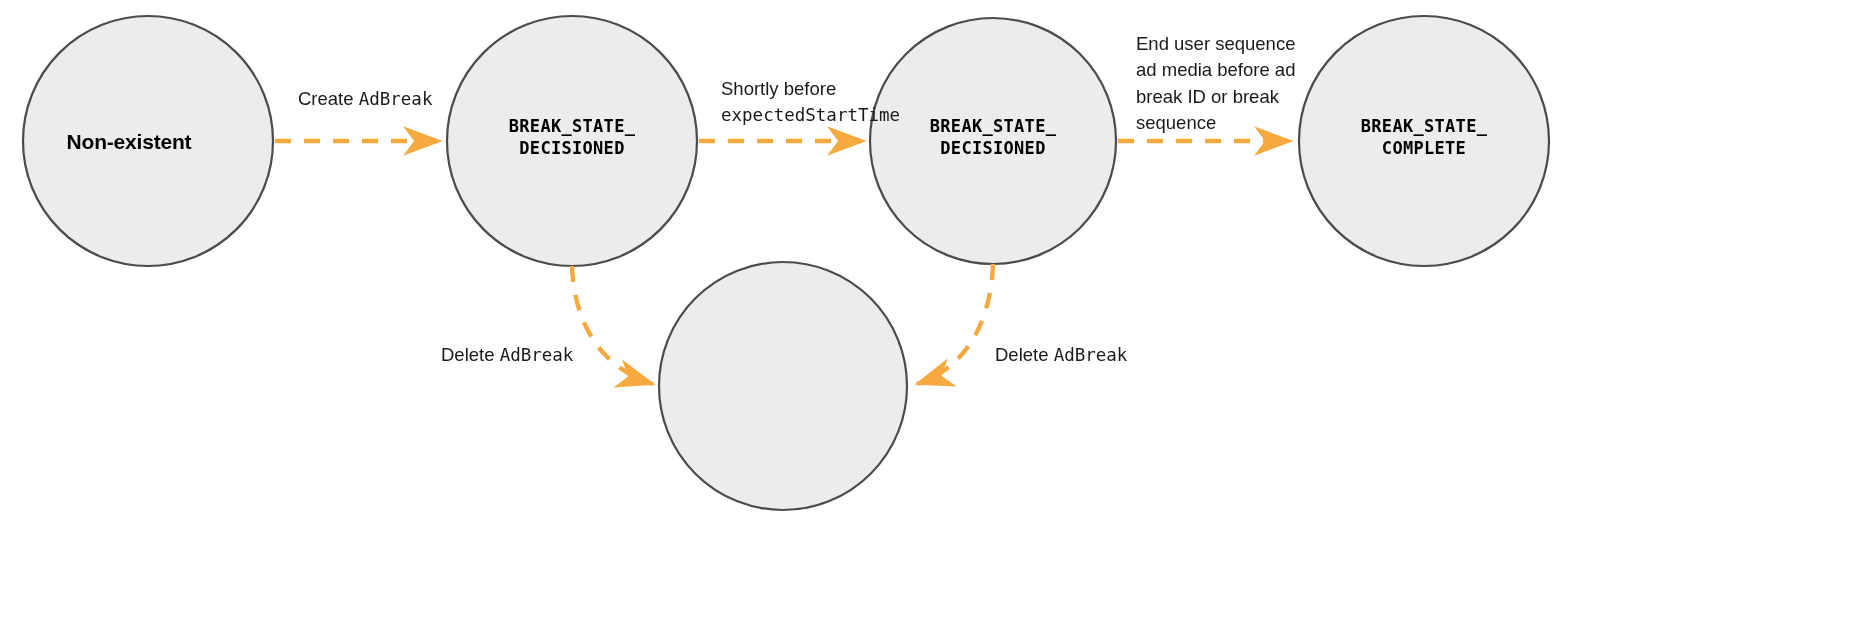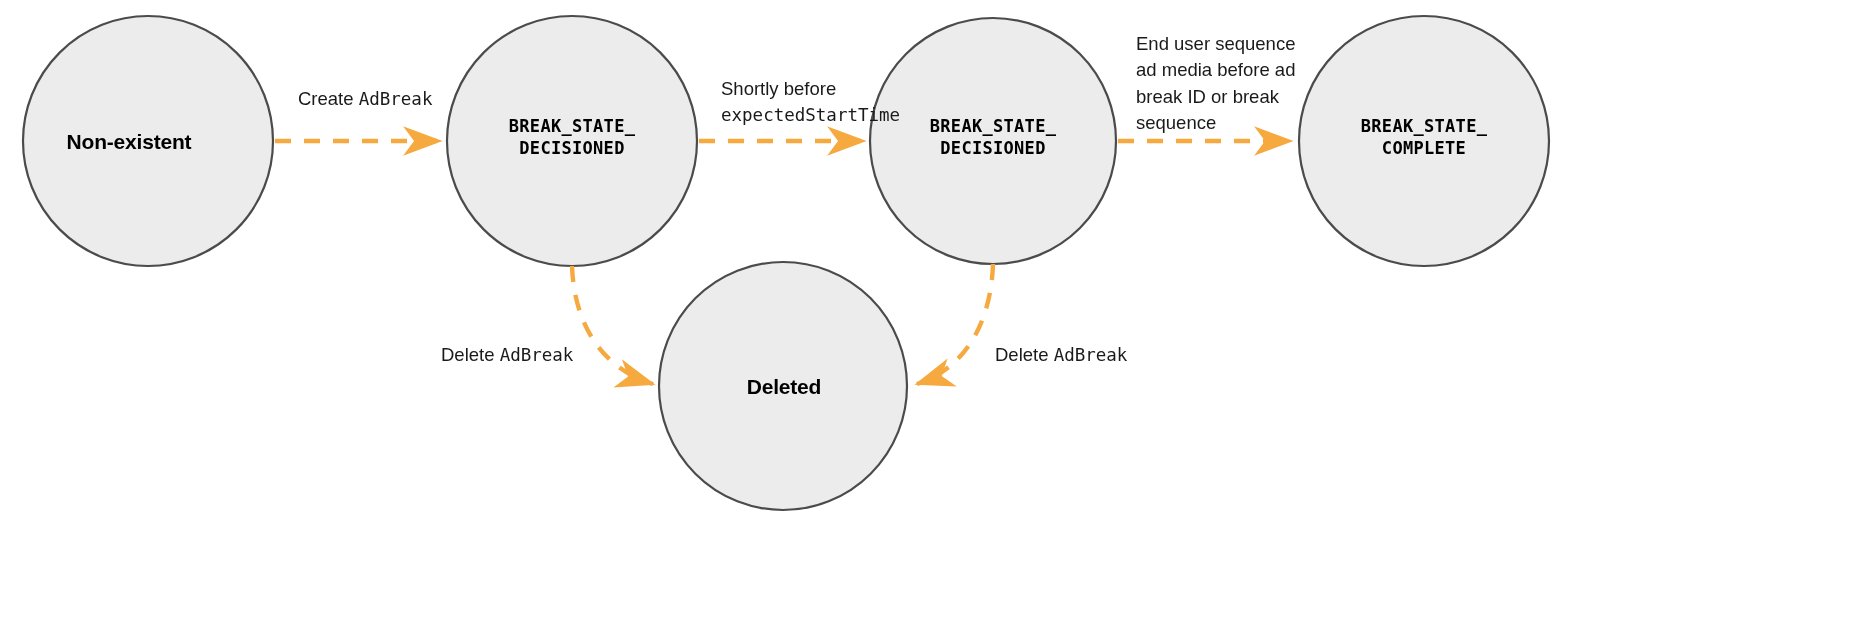--- a/index.html
+++ b/index.html
@@ -103,21 +103,20 @@
   </svg>
 
   <div class="node-label sans" style="left:23px; top:128px; width:212px;">Non-existent</div>
 
   <div class="node-label mono" style="left:447px; top:115px; width:250px;"><span>BREAK_STATE_</span><br><span>DECISIONED</span></div>
 
   <div class="node-label mono" style="left:868px; top:115px; width:250px;"><span>BREAK_STATE_</span><br><span>DECISIONED</span></div>
 
   <div class="node-label mono" style="left:1299px; top:115px; width:250px;"><span>BREAK_STATE_</span><br><span>COMPLETE</span></div>
 
-  <div class="node-label sans" style="left:659px; top:373px; width:250px;">Deleted</div>
 
   <div class="edge-label" style="left:298px; top:86px;"><span class="sanspart">Create </span><span class="monopart">AdBreak</span></div>
 
   <div class="edge-label" style="left:721px; top:76px;"><span class="sanspart">Shortly before</span><br><span class="monopart">expectedStartTime</span></div>
 
   <div class="edge-label multiline" style="left:1136px; top:31px;"><span>End user sequence</span><br><span>ad media before ad</span><br><span>break ID or break</span><br><span>sequence</span></div>
 
   <div class="edge-label" style="left:441px; top:342px;"><span class="sanspart">Delete </span><span class="monopart">AdBreak</span></div>
 
   <div class="edge-label" style="left:995px; top:342px;"><span class="sanspart">Delete </span><span class="monopart">AdBreak</span></div>

